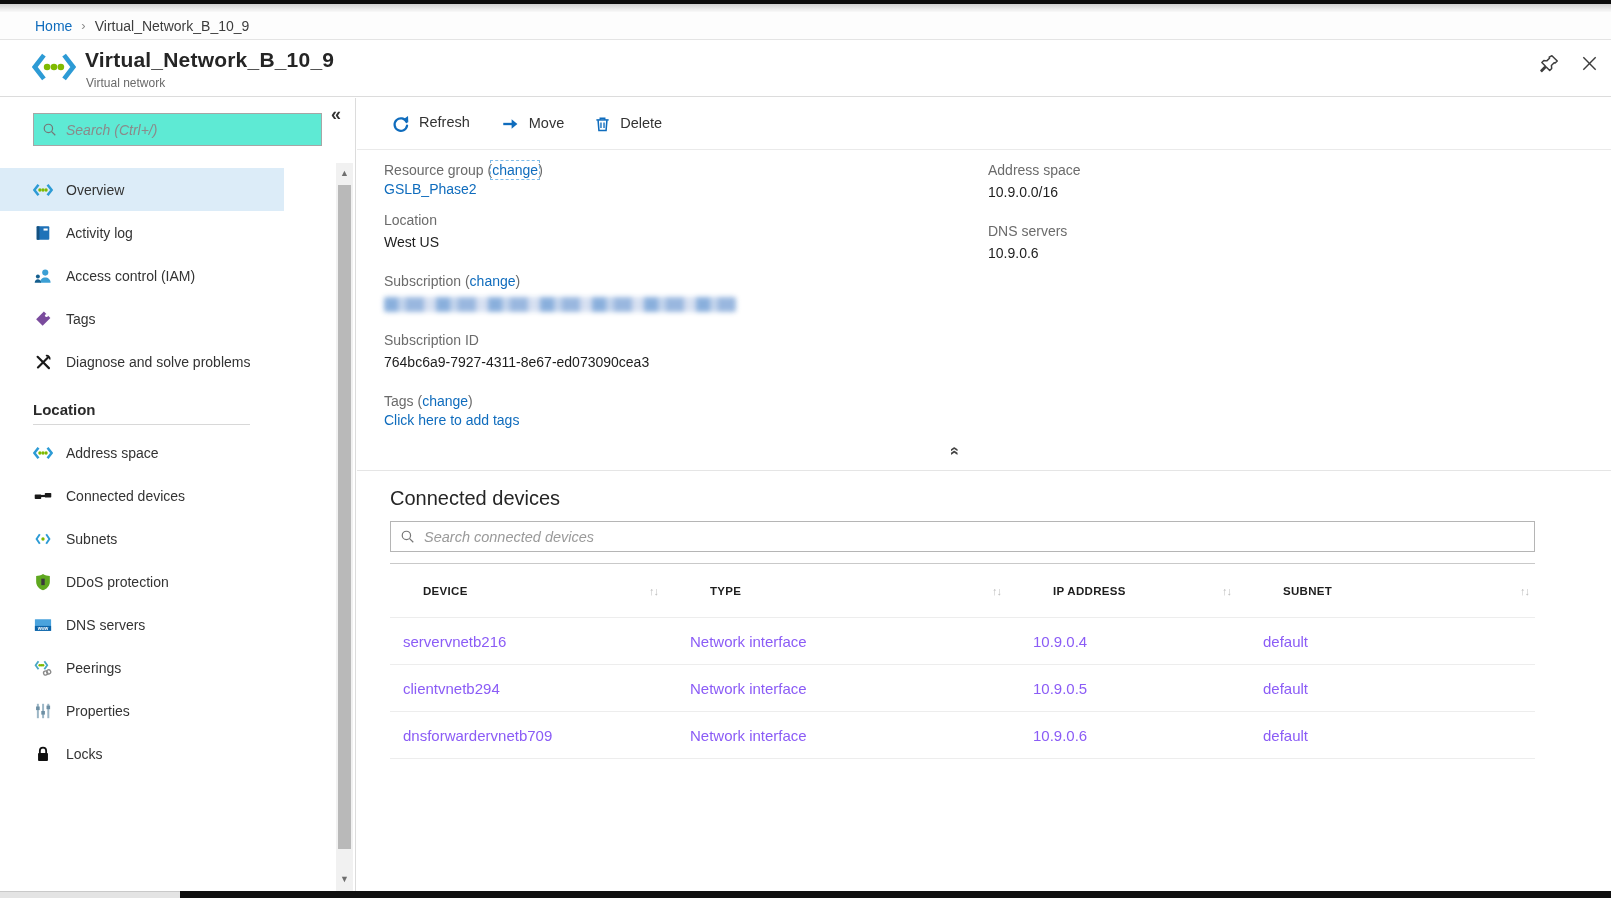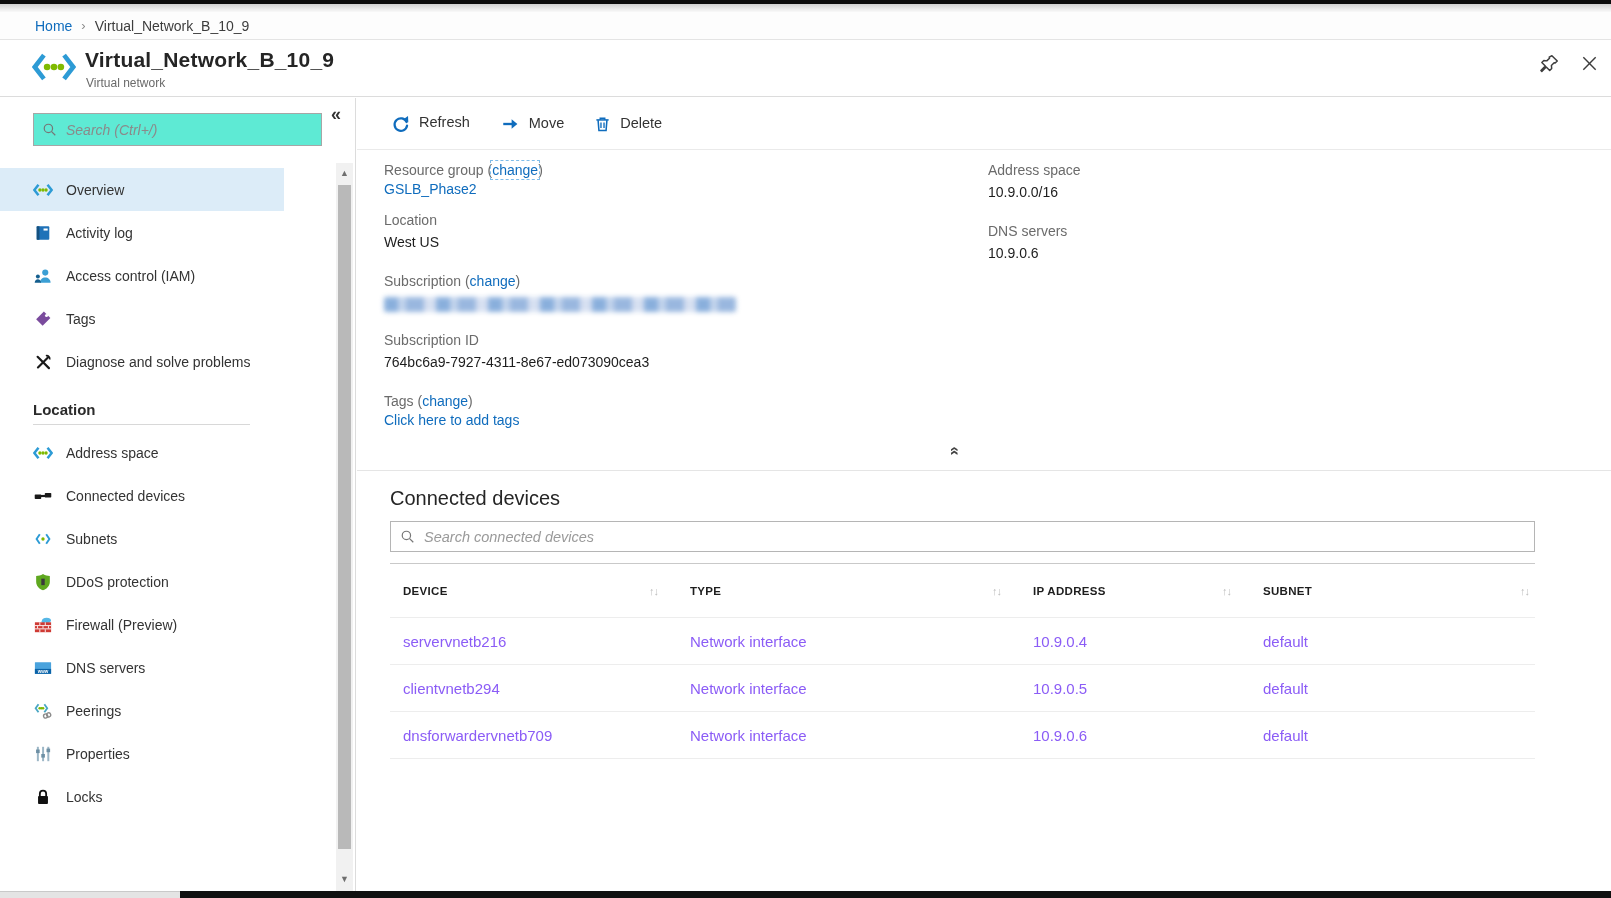--- a/index.html
+++ b/index.html
@@ -73,21 +73,21 @@
   .connected { position:absolute; left:390px; top:484px; right:76px; }
   .cd-heading { font-size:20px; color:#252525; font-weight:400; line-height:28px; }
   .cd-search { margin-top:9px; height:31px; border:1px solid #b5b5b5; display:flex; align-items:center; padding:0 9px; }
   .cd-search input { border:none; outline:none; width:100%; font-size:14.5px; font-style:italic;
     color:#444; margin-left:8px; font-family:inherit; background:transparent; }
   .cd-search input::placeholder { color:#9a9a9a; font-style:italic; }
   .cd-table { margin-top:11px; border-top:1px solid #c9c9c9; }
   .cd-grid { display:grid; grid-template-columns:287px 343px 230px 1fr; padding-left:13px; }
   .cd-header { height:54px; align-items:center; border-bottom:1px solid #ededed; }
   .cd-th { display:flex; align-items:center; justify-content:space-between; padding-right:32px;
-    font-size:11.5px; font-weight:700; letter-spacing:.3px; color:#1d1d1d; cursor:pointer; }
+    font-size:11.5px; font-weight:700; letter-spacing:.3px; color:#1d1d1d; cursor:pointer;margin-left:20px; }
   .cd-th:last-child { padding-right:6px; }
   .sort-glyph { color:#bdbdbd; font-size:11px; letter-spacing:-1px; }
   .cd-row { height:47px; align-items:center; border-bottom:1px solid #ededed; font-size:15px; color:#8b5cf6; cursor:pointer; }
   .cd-row > div { white-space:nowrap; }
   
   .bottom-strip { position:absolute; left:0; right:0; bottom:0; height:7px; }
   .bottom-strip .bs-gray { position:absolute; left:0; width:180px; top:0; bottom:0;
     background:#e4e4e4; border-top:1px solid #c9c9c9; }
   .bottom-strip .bs-black { position:absolute; left:180px; right:0; top:0; bottom:0; background:#101010; }
   svg { display:block; }
@@ -229,39 +229,20 @@
       <span class="mi-label">Subnets</span>
     </div>
     <div class="menu-item">
       <span class="mi-icon">
         <svg width="18" height="18" viewBox="0 0 20 20">
           <path d="M10 1.2 C12.5 2.8 15 3.3 17.6 3.4 V9.5 C17.6 14.6 14.2 17.8 10 19.2 C5.8 17.8 2.4 14.6 2.4 9.5 V3.4 C5 3.3 7.5 2.8 10 1.2 Z" fill="#5fa81f"></path>
           <rect x="8.1" y="6.3" width="3.8" height="7.2" fill="#3a3a3a"></rect>
         </svg>
       </span>
       <span class="mi-label">DDoS protection</span>
-    </div>
-    <div class="menu-item">
-      <span class="mi-icon">
-        <svg width="18" height="18" viewBox="0 0 20 20">
-          <ellipse cx="14" cy="4.8" rx="4.8" ry="2.9" fill="#56b7e6"></ellipse>
-          <circle cx="10.8" cy="5.8" r="2.3" fill="#56b7e6"></circle>
-          <rect x="1" y="7" width="18" height="11" fill="#cf3a34"></rect>
-          <rect x="1" y="10.2" width="18" height="1" fill="#fff"></rect>
-          <rect x="1" y="13.8" width="18" height="1" fill="#fff"></rect>
-          <rect x="6" y="7" width="1" height="3.2" fill="#fff"></rect>
-            <rect x="12" y="7" width="1" height="3.2" fill="#fff"></rect>
-          <rect x="3.5" y="11.2" width="1" height="2.6" fill="#fff"></rect>
-            <rect x="9.5" y="11.2" width="1" height="2.6" fill="#fff"></rect>
-            <rect x="15.5" y="11.2" width="1" height="2.6" fill="#fff"></rect>
-          <rect x="6" y="14.8" width="1" height="3.2" fill="#fff"></rect>
-            <rect x="12" y="14.8" width="1" height="3.2" fill="#fff"></rect>
-        </svg>
-      </span>
-      <span class="mi-label">Firewall (Preview)</span>
     </div>
     <div class="menu-item">
       <span class="mi-icon">
         <svg width="18" height="18" viewBox="0 0 20 20">
           <rect x="1" y="3.5" width="18" height="13" rx="0.5" fill="#4aa3dd"></rect>
           <rect x="1" y="11" width="18" height="5.5" fill="#0b63a8"></rect>
           <text x="10" y="15.6" font-size="5" fill="#fff" text-anchor="middle" font-weight="bold" font-family="Liberation Sans, sans-serif">www</text>
         </svg>
       </span>
       <span class="mi-label">DNS servers</span>

